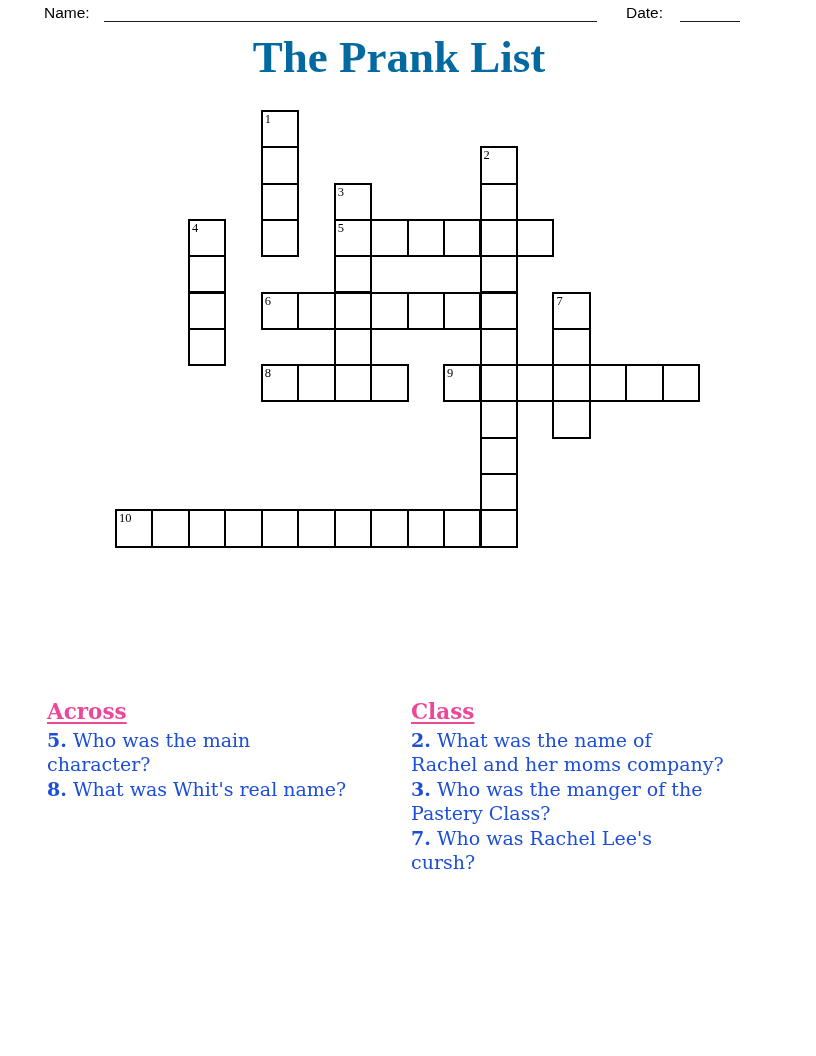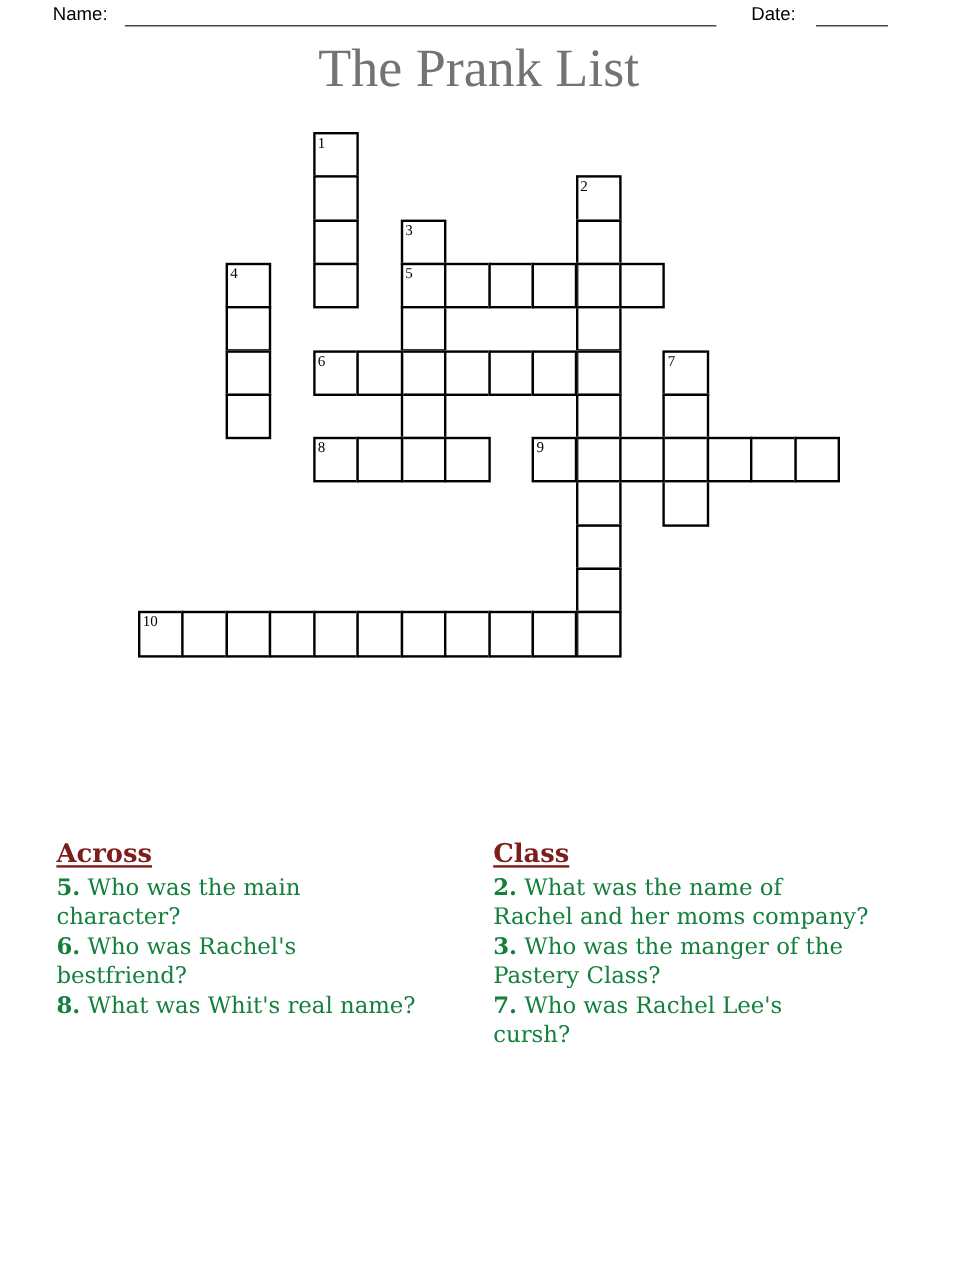--- a/index.html
+++ b/index.html
@@ -29,24 +29,24 @@
   }
   #name-line { left: 104px; width: 493px; }
   #date-line { left: 680px; width: 60px; }
   #page-title {
     position: absolute;
     left: 0; top: 30px;
     width: 798px;
     margin: 0;
     text-align: center;
     font-family: "Liberation Serif", "DejaVu Serif", serif;
-    font-weight: 400;
+    font-weight: 700;
     font-size: 45px;
     line-height: 54px;
-    color: #737373;
+    color: #0369a1;
   }
   #grid {
     position: absolute;
     left: 115px; top: 110px;
     width: 586px; height: 438px;
   }
   .cell {
     position: absolute;
     background: #ffffff;
     border: 2px solid #000000;
@@ -64,29 +64,29 @@
   #down-col  { left: 411px; width: 372px; }
   .clue-heading {
     font-family: "DejaVu Serif", "Liberation Serif", serif;
     font-size: 21.5px;
     font-weight: 700;
     line-height: 26px;
     margin: 0 0 4px 0;
     text-decoration: underline;
     text-decoration-thickness: 2px;
     text-underline-offset: 3px;
-    color: #7f1d1d;
+    color: #ec4899;
   }
   .clue {
     font-family: "DejaVu Serif", "Liberation Serif", serif;
     font-size: 19px;
     line-height: 23.5px;
     margin: 0 0 2px 0;
     white-space: pre-line;
-    color: #15803d;
+    color: #1d4ed8;
   }
   .clue .n { font-weight: 700; }
 </style>
 </head>
 <body>
 
 <span id="name-label" class="hdr-label">Name:</span>
 <span id="name-line" class="fill-line"></span>
 <span id="date-label" class="hdr-label">Date:</span>
 <span id="date-line" class="fill-line"></span>
@@ -170,22 +170,20 @@
     <div class="cell" style="left: 255.15px; top: 399.3px; width: 38.45px; height: 38.3px;"></div>
     <div class="cell" style="left: 291.6px; top: 399.3px; width: 38.45px; height: 38.3px;"></div>
     <div class="cell" style="left: 328.05px; top: 399.3px; width: 38.45px; height: 38.3px;"></div>
   </div>
 
 <div id="across-col" class="clue-col">
   <div class="clue-heading">Across</div>
   <div id="across-list">
       <div class="clue"><span class="n">5.</span> Who was the main
 character?</div>
-      <div class="clue"><span class="n">6.</span> Who was Rachel's
-bestfriend?</div>
       <div class="clue"><span class="n">8.</span> What was Whit's real name?</div>
     </div>
 </div>
 
 <div id="down-col" class="clue-col">
   <div class="clue-heading">Class</div>
   <div id="down-list">
       <div class="clue"><span class="n">2.</span> What was the name of
 Rachel and her moms company?</div>
       <div class="clue"><span class="n">3.</span> Who was the manger of the

